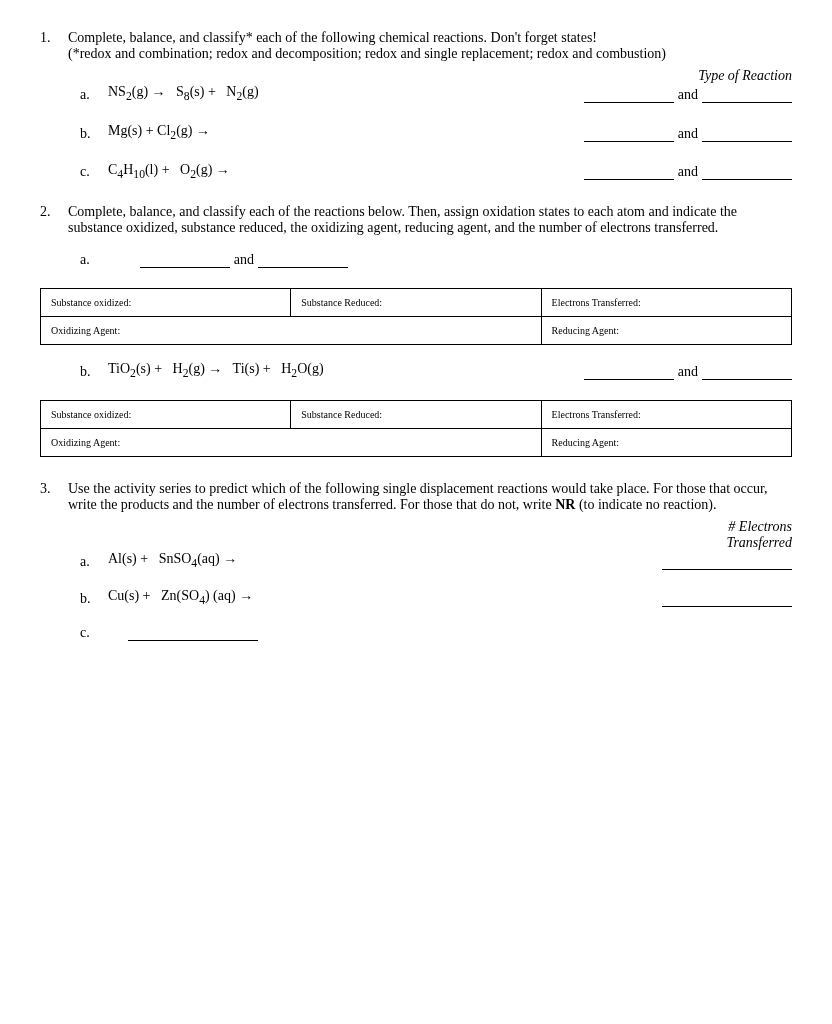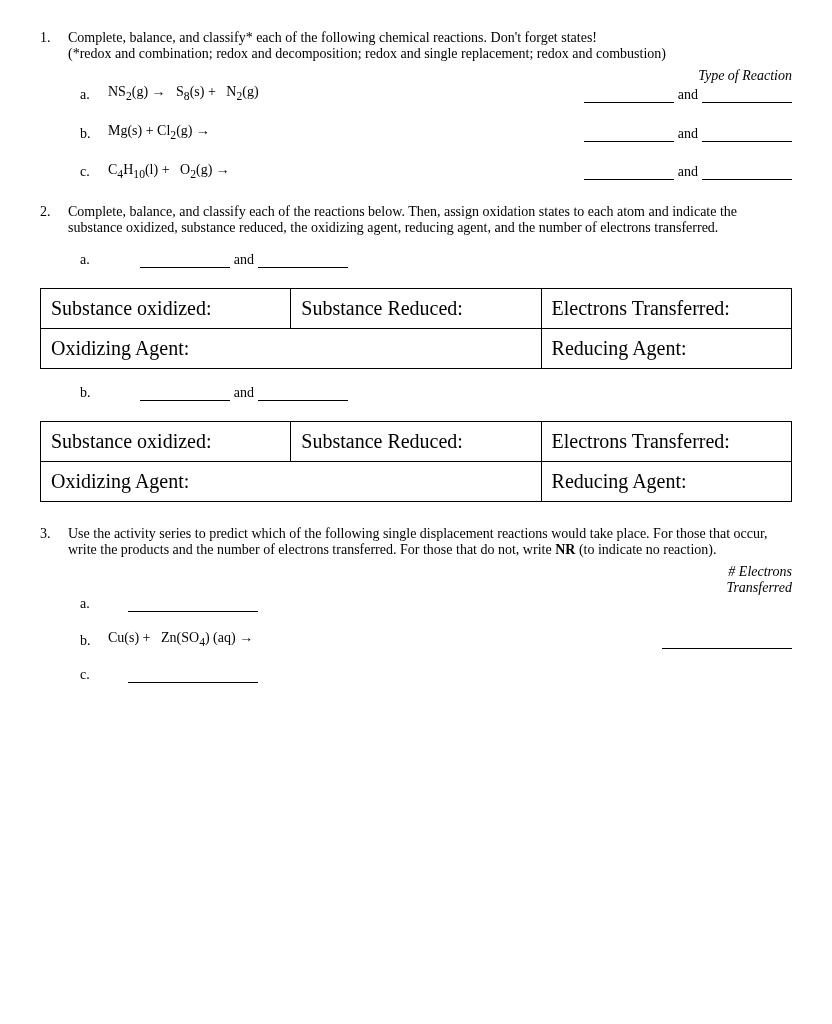--- a/index.html
+++ b/index.html
@@ -62,21 +62,21 @@
     table.reaction-table {
       width: 100%;
       border-collapse: collapse;
       margin-bottom: 16px;
       margin-left: 0;
     }
     table.reaction-table td {
       border: 1px solid #000;
       padding: 8px 10px;
       vertical-align: top;
-      font-size: 20px;
+      font-size: 10px;
     }
     table.reaction-table tr:first-child td {
       width: 33.33%;
     }
     table.reaction-table tr:last-child td:first-child {
       width: 50%;
       margin-left: 8px;
     }
     table.reaction-table tr:last-child td:last-child {
       width: 50%;
@@ -194,20 +194,23 @@
           </td>
         </tr>
       </tbody>
         </table>
     </div>
   </div>
 
   <div style="margin-top: 8px;">
     <div class="reaction-row">
       <span class="reaction-label">b.</span>
+      <span class="reaction-equation">
+        TiO<sub>2</sub>(s) + &nbsp; H<sub>2</sub>(g) → &nbsp; Ti(s) + &nbsp; H<sub>2</sub>O(g)
+      </span>
       <div class="answer-blanks">
         <span class="blank-line"></span>
         <span class="and-text">and</span>
         <span class="blank-line"></span>
       </div>
     </div>
 
     <div style="margin-bottom: 16px;">
       <table class="reaction-table">
         <tbody>
@@ -243,20 +246,23 @@
       <span>Use the activity series to predict which of the following single displacement reactions would take place. For those that occur, write the products and the number of electrons transferred. For those that do not, write <strong>NR</strong> (to indicate no reaction).</span>
     </div>
   </div>
 
   <div style="text-align:right; padding-right:0; ">
     <em># Electrons<br>Transferred</em>
   </div>
 
   <div class="reaction-row-q3">
     <span class="reaction-label">a.</span>
+    <span class="reaction-equation">
+      Al(s) + &nbsp; SnSO<sub>4</sub>(aq) →
+    </span>
     <div class="answer-blanks-q3">
       <span class="blank-line-q3"></span>
     </div>
   </div>
 
   <div class="reaction-row-q3">
     <span class="reaction-label">b.</span>
     <span class="reaction-equation">
       Cu(s) + &nbsp; Zn(SO<sub>4</sub>) (aq) →
     </span>

